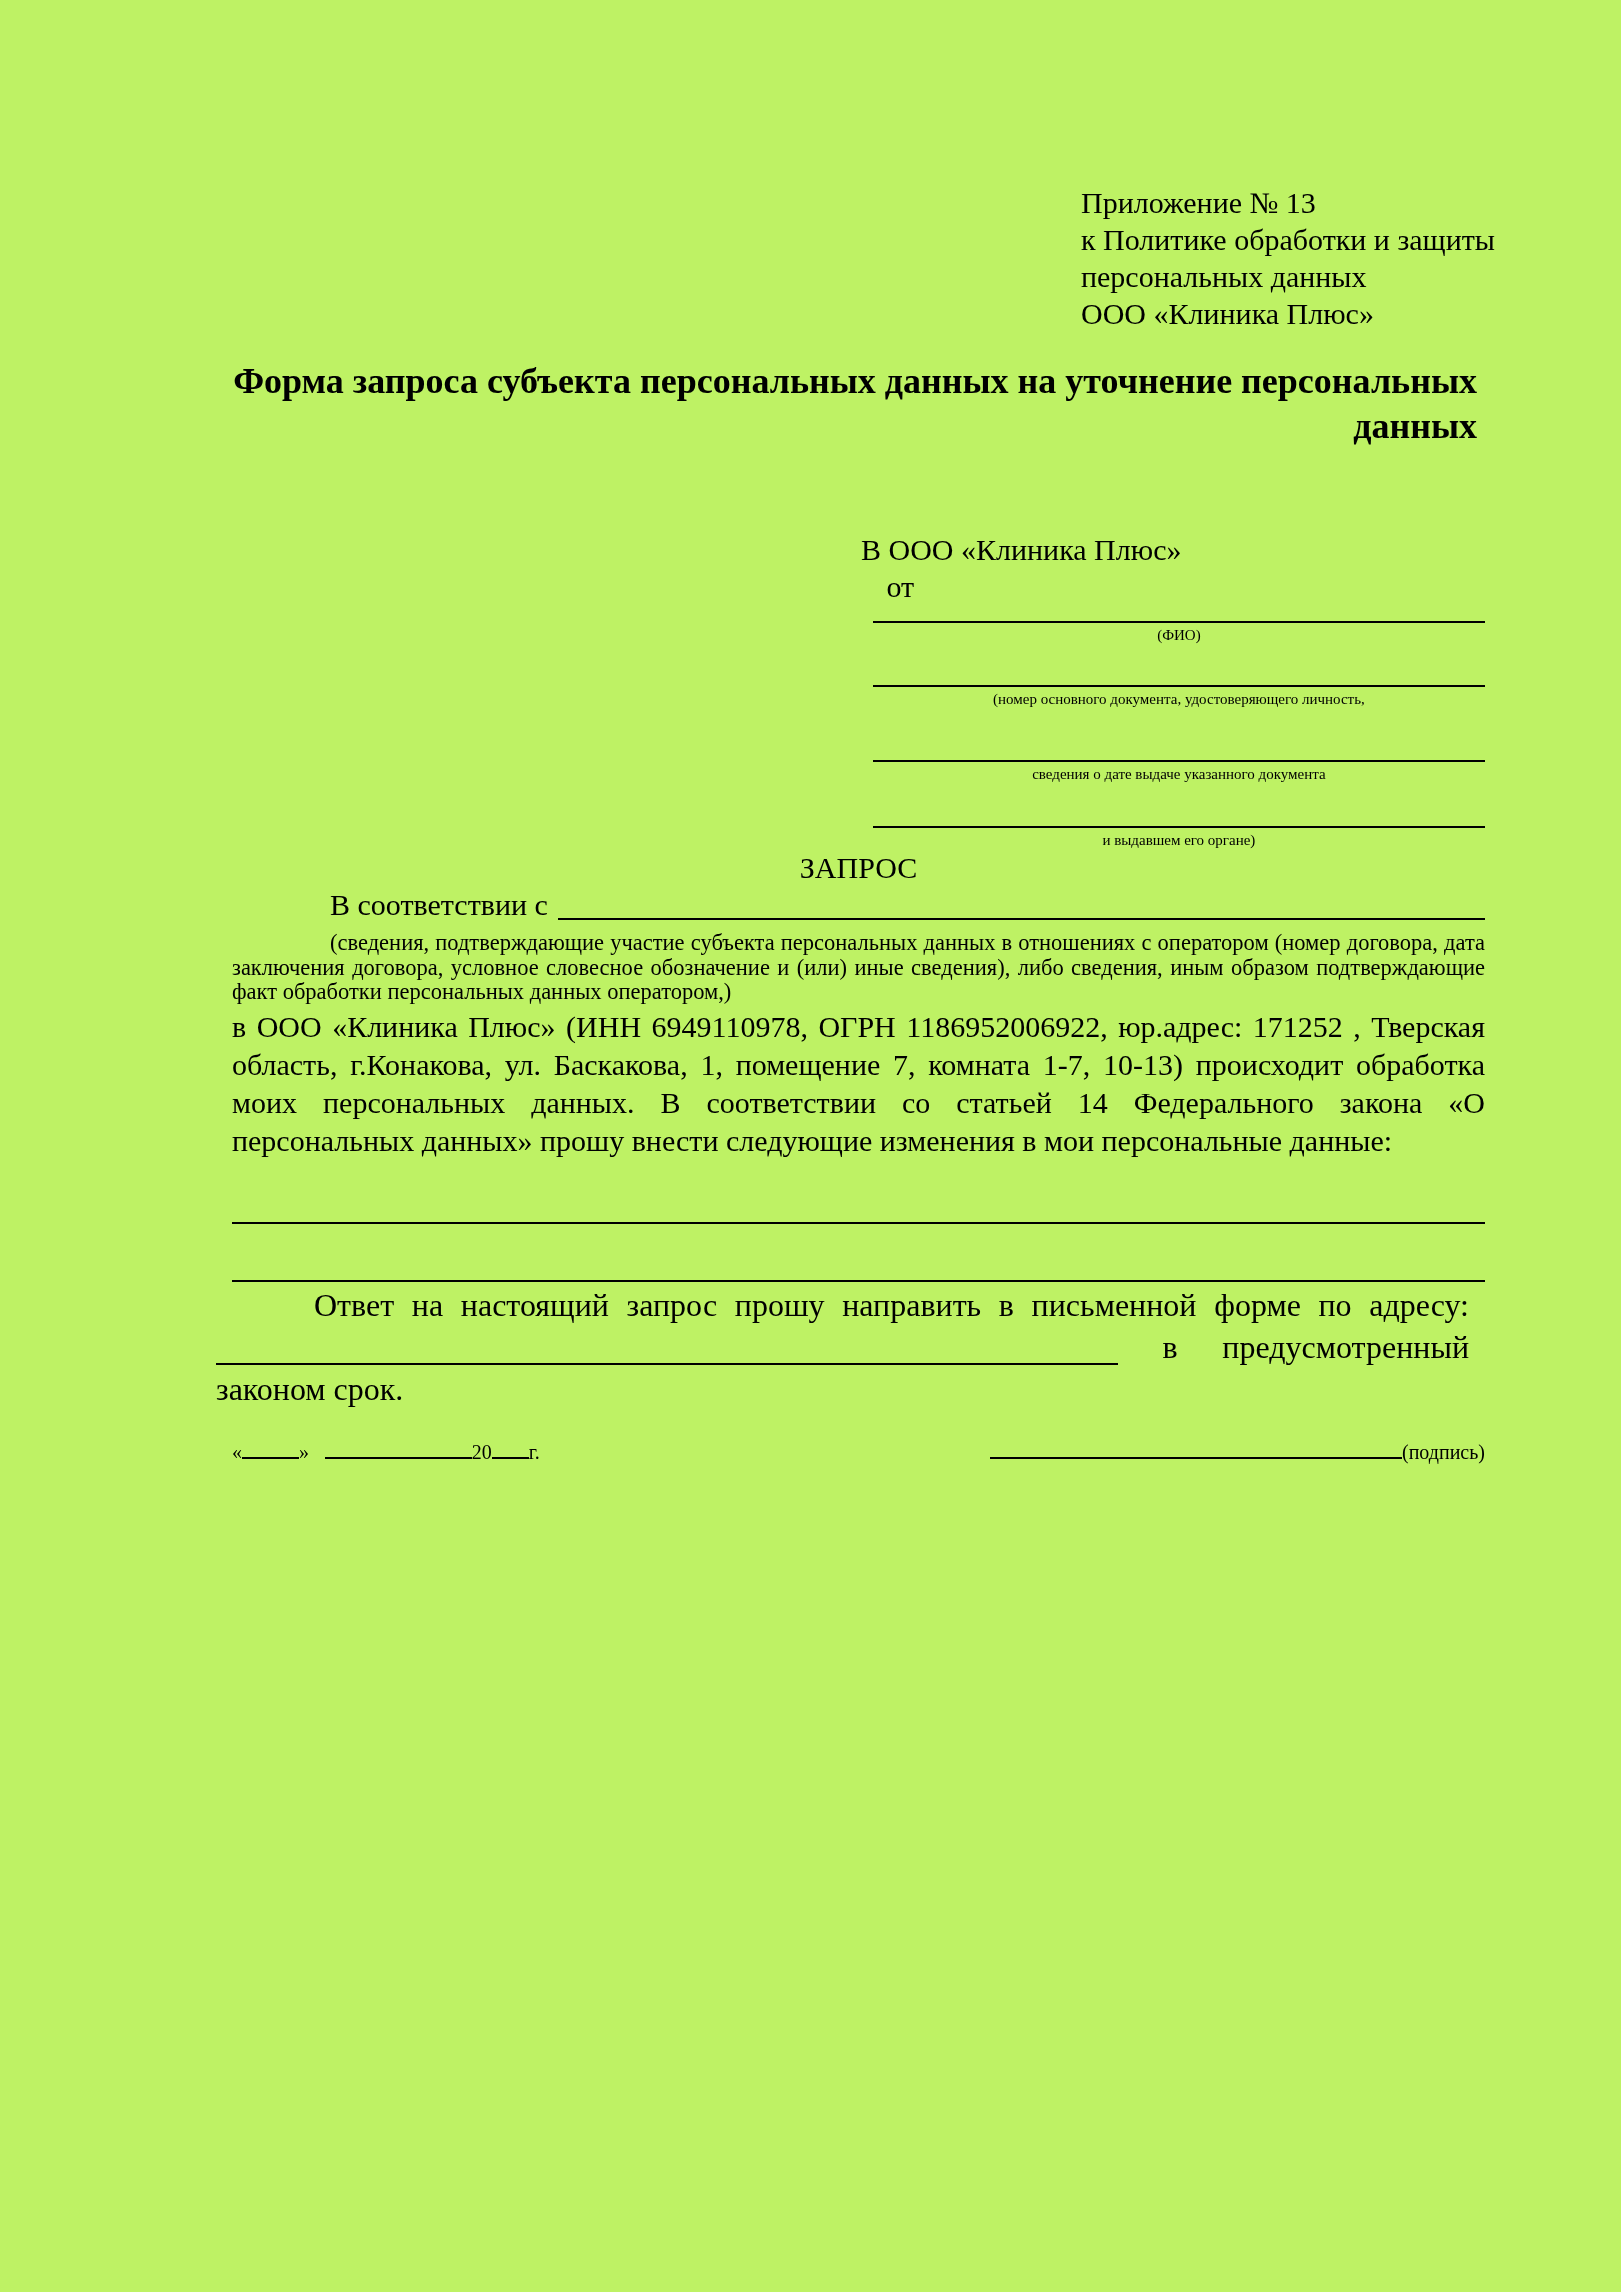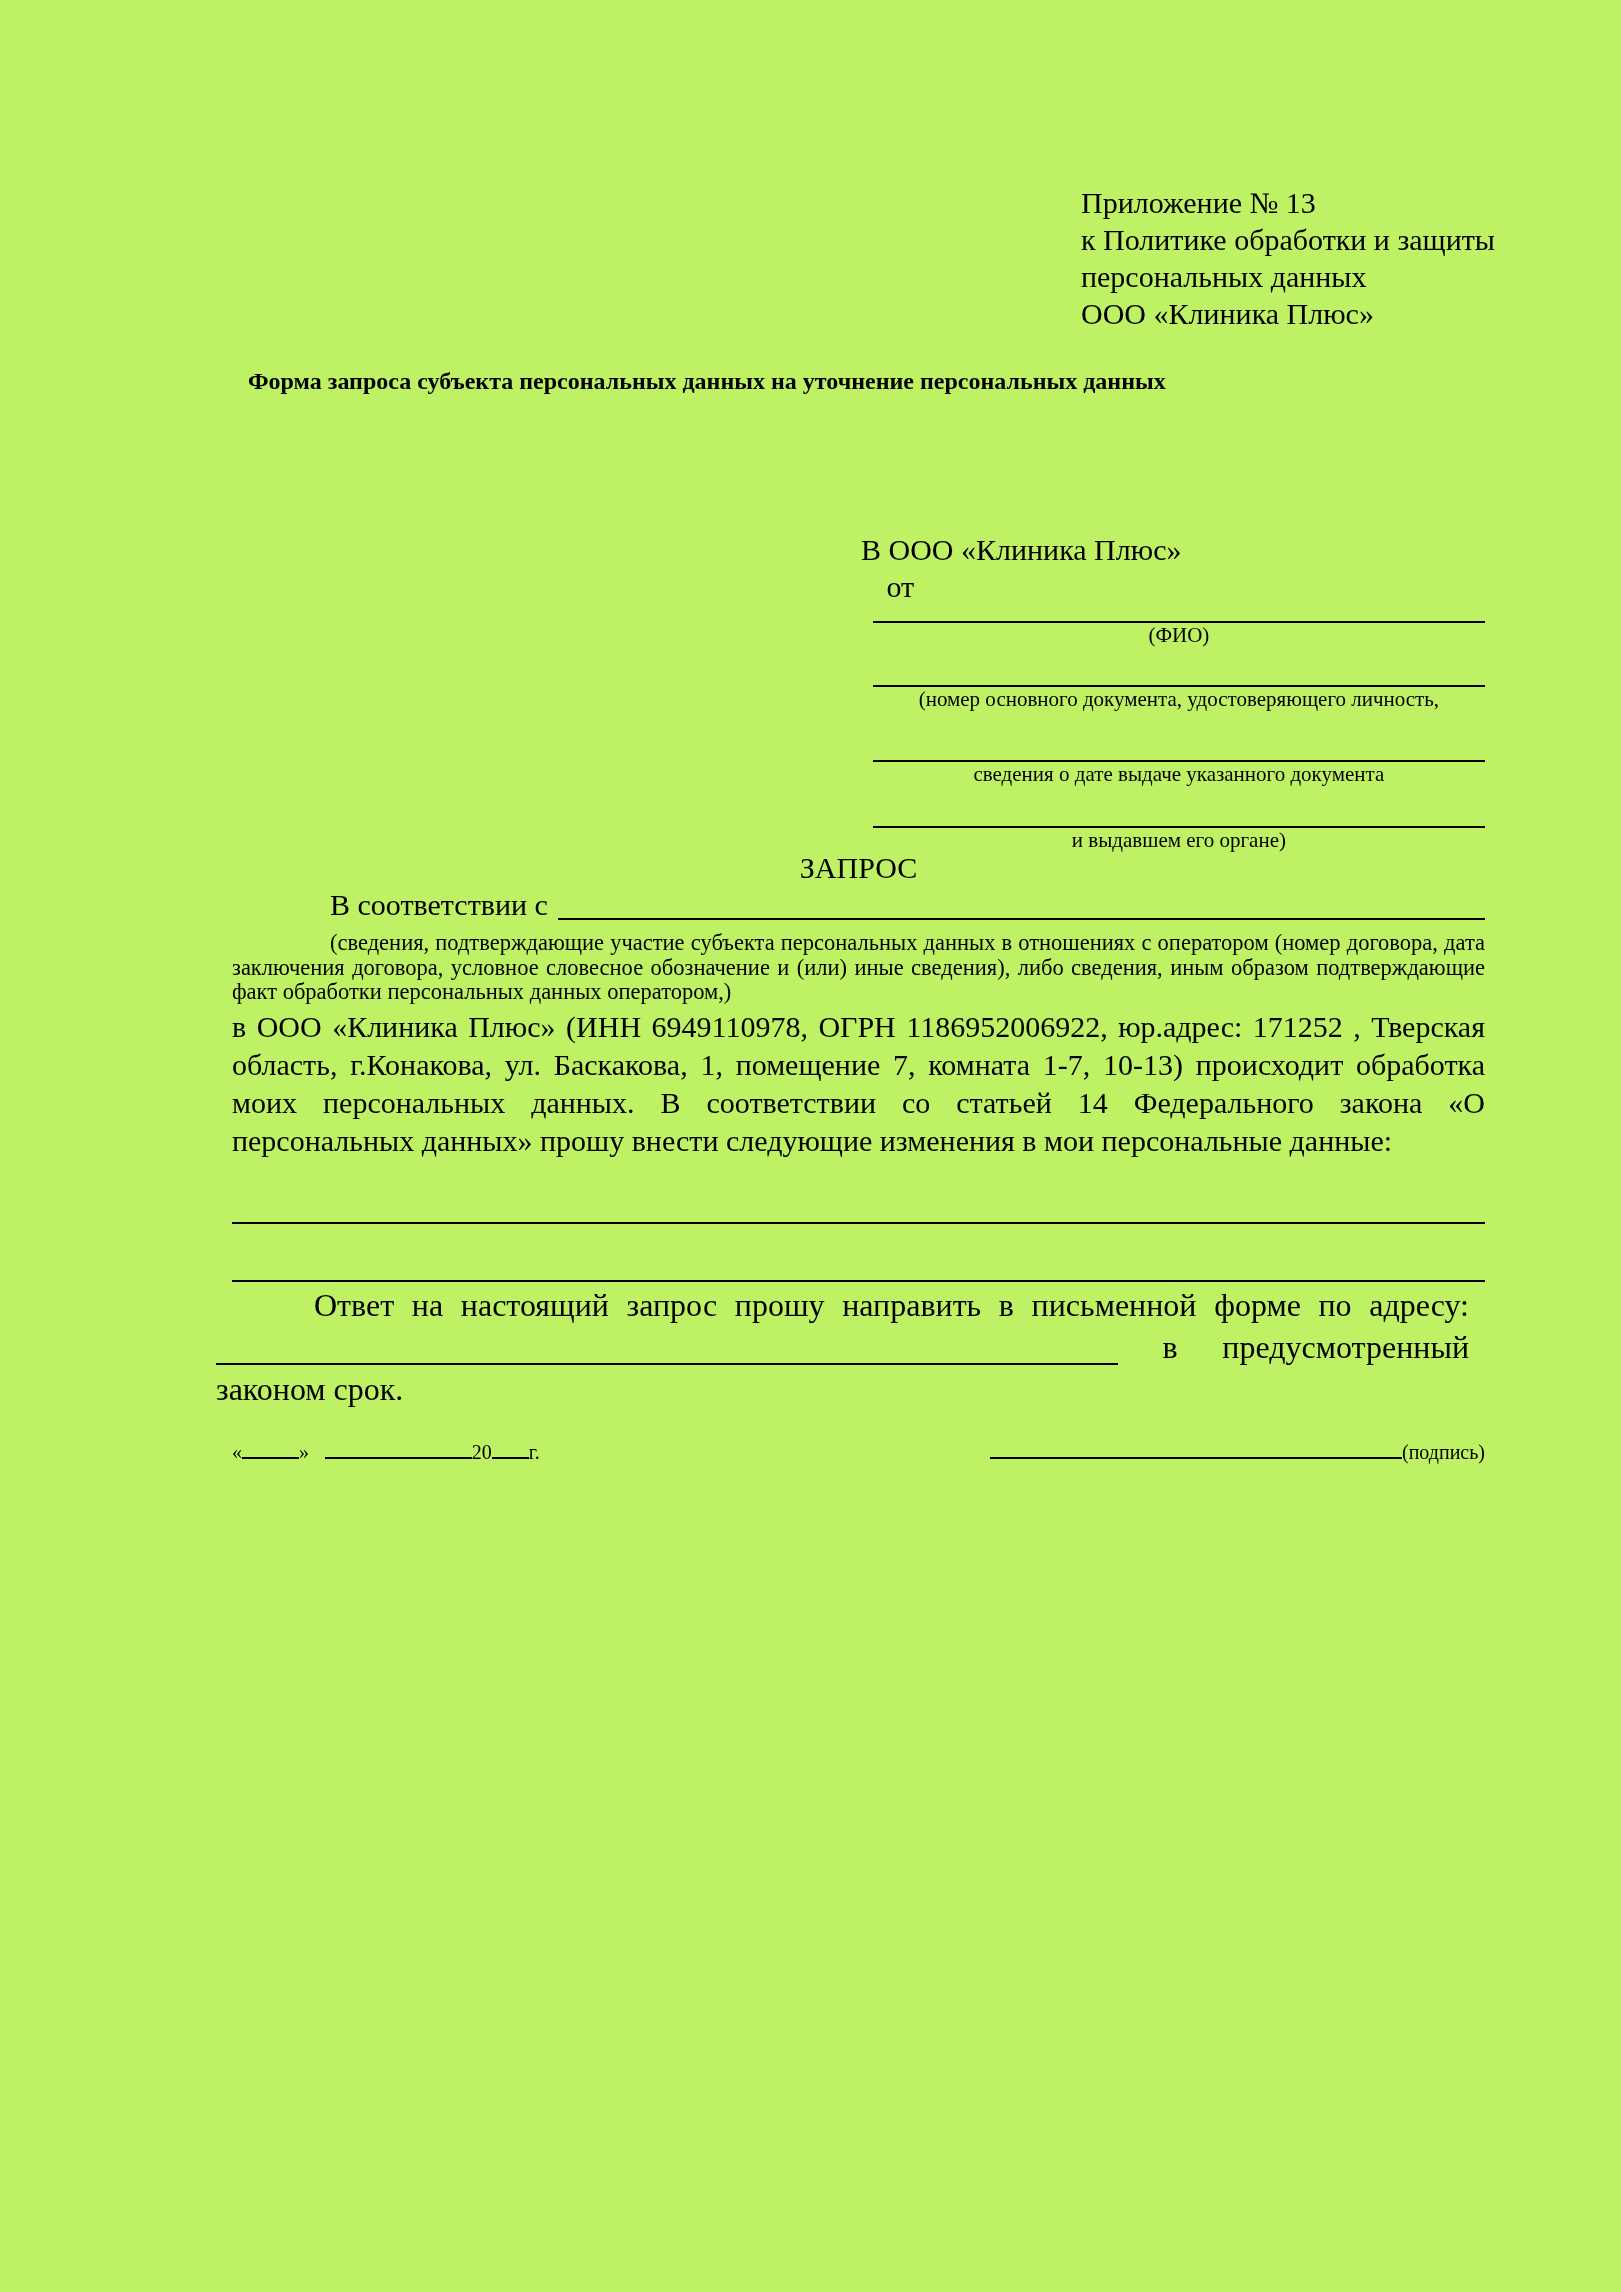--- a/index.html
+++ b/index.html
@@ -25,26 +25,26 @@
     top: 184px;
     font-size: 30px;
     line-height: 37px;
     text-align: left;
     white-space: nowrap;
   }
 
   
   .doc-title {
     position: absolute;
-    left: 248px;
+    left: 224px;
     top: 359px;
     width: 1253px;
-    text-align: left;
+    text-align: right;
     font-weight: bold;
-    font-size: 24px;
+    font-size: 36px;
     line-height: 45px;
   }
 
   
   .addressee {
     position: absolute;
     left: 861px;
     top: 487px;
     width: 624px;
     font-size: 30px;
@@ -54,21 +54,21 @@
   .addressee .from-label { padding-left: 25.5px; }
   .blank-group { margin-left: 11.8px; }
   .blank-line {
     height: 15.7px;
     border-bottom: 2.9px solid #000;
   }
   .blank-line.g2 { margin-top: 21.6px; }
   .blank-line.g3 { margin-top: 31px; }
   .blank-line.g4 { margin-top: 23.5px; }
   .blank-caption {
-    font-size: 21px;
+    font-size: 15px;
     line-height: 25.5px;
     text-align: center;
   }
 
   
   .zapros {
     position: absolute;
     left: 232px;
     top: 849px;
     width: 1253px;

